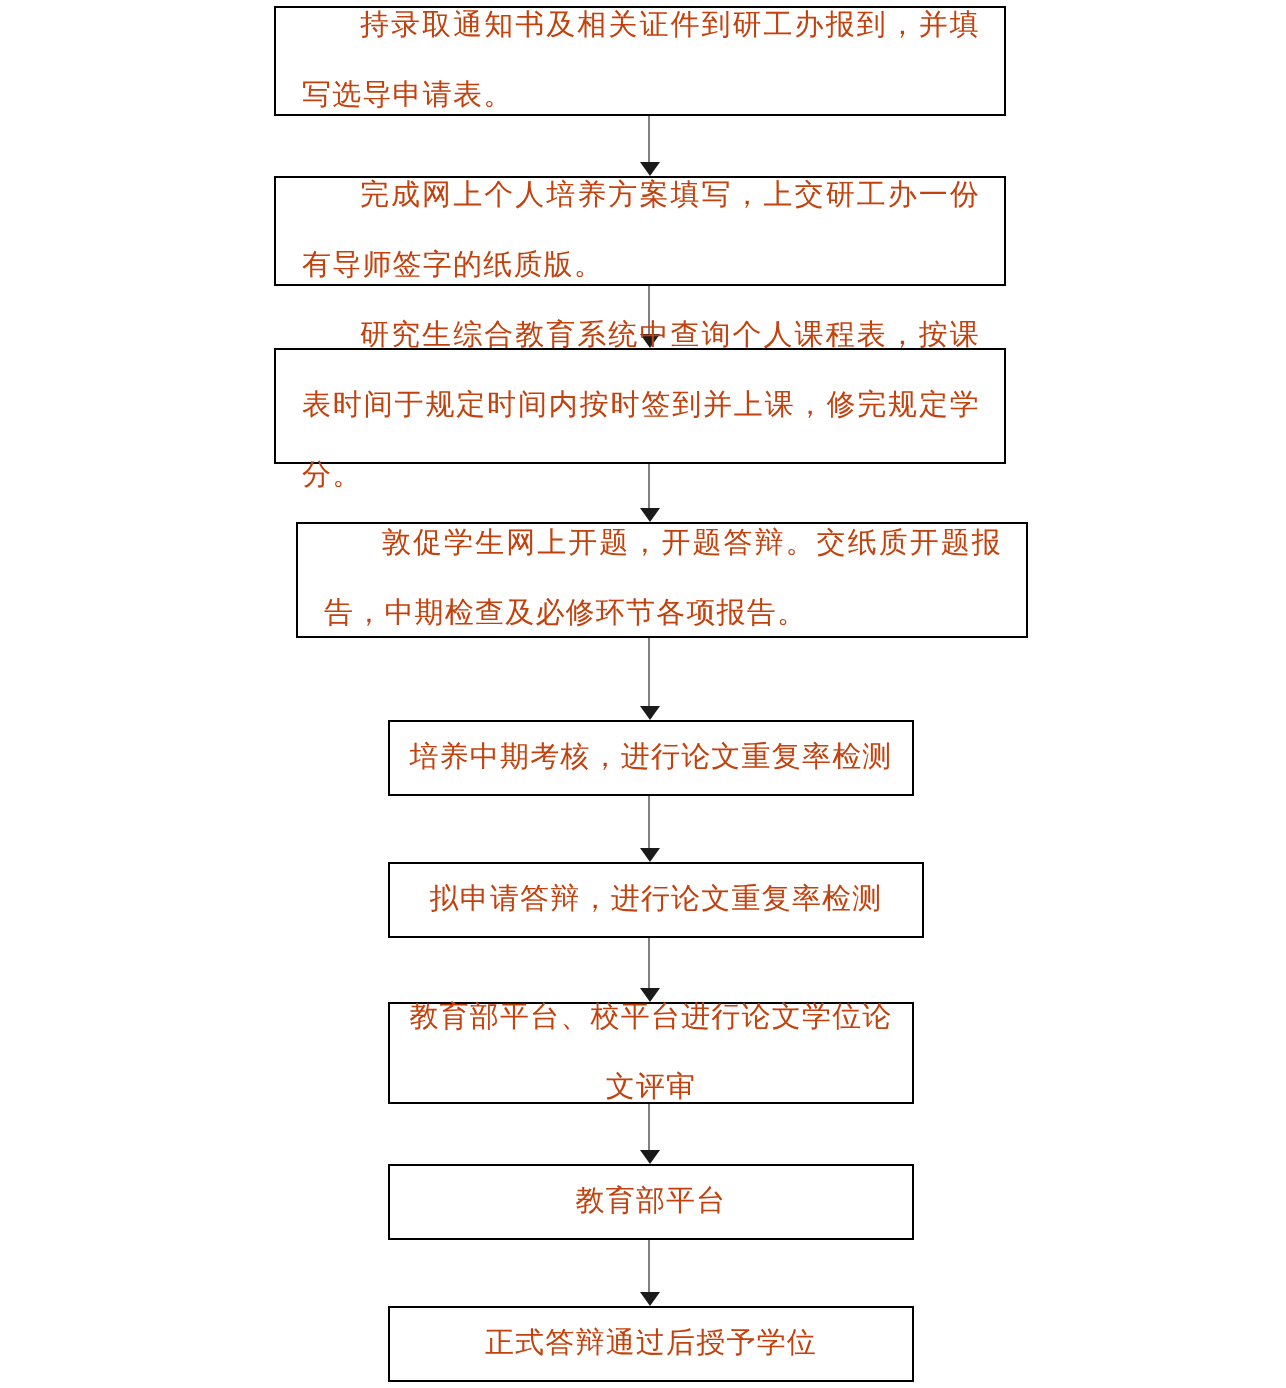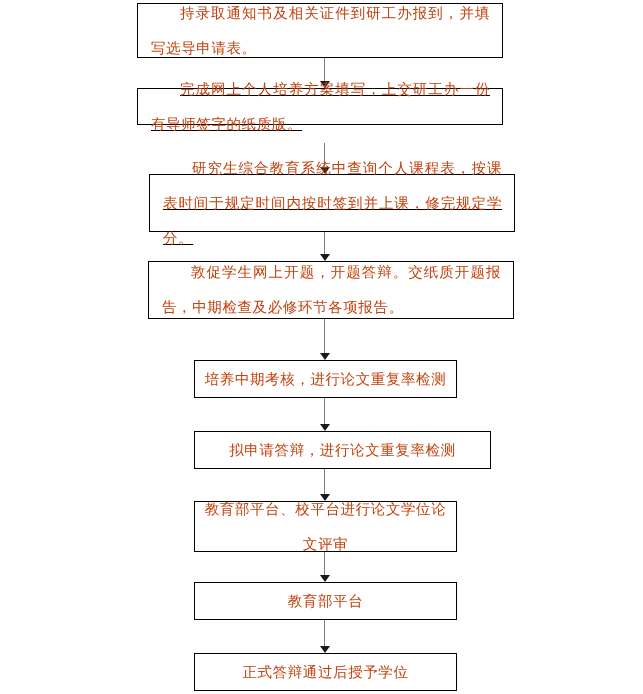--- a/index.html
+++ b/index.html
@@ -83,30 +83,30 @@
 
   <div class="node wide" style="left:137px; top:3px; width:366px; height:55px;">
     <div class="node-text">持录取通知书及相关证件到研工办报到，并填写选导申请表。</div>
   </div>
 
   <div class="connector" style="left:318px; top:58px; height:30px;">
     <div class="shaft"></div>
     <div class="head"></div>
   </div>
 
-  <div class="node wide" style="left:137px; top:88px; width:366px; height:37px;text-decoration:underline;">
+  <div class="node wide" style="left:137px; top:88px; width:366px; height:55px;">
     <div class="node-text">完成网上个人培养方案填写，上交研工办一份有导师签字的纸质版。</div>
   </div>
 
   <div class="connector" style="left:318px; top:143px; height:31px;">
     <div class="shaft"></div>
     <div class="head"></div>
   </div>
 
-  <div class="node wide" style="left:149px; top:174px; width:366px; height:58px;text-decoration:underline;">
+  <div class="node wide" style="left:137px; top:174px; width:366px; height:58px;">
     <div class="node-text">研究生综合教育系统中查询个人课程表，按课表时间于规定时间内按时签到并上课，修完规定学分。</div>
   </div>
 
   <div class="connector" style="left:318px; top:232px; height:29px;">
     <div class="shaft"></div>
     <div class="head"></div>
   </div>
 
   <div class="node wide" style="left:148px; top:261px; width:366px; height:58px;">
     <div class="node-text">敦促学生网上开题，开题答辩。交纸质开题报告，中期检查及必修环节各项报告。</div>
@@ -119,21 +119,21 @@
 
   <div class="node narrow" style="left:194px; top:360px; width:263px; height:38px;">
     <div class="node-text">培养中期考核，进行论文重复率检测</div>
   </div>
 
   <div class="connector" style="left:318px; top:398px; height:33px;">
     <div class="shaft"></div>
     <div class="head"></div>
   </div>
 
-  <div class="node narrow" style="left:194px; top:431px; width:297px; height:38px;">
+  <div class="node narrow" style="left:194px; top:431px; width:268px; height:38px;">
     <div class="node-text">拟申请答辩，进行论文重复率检测</div>
   </div>
 
   <div class="connector" style="left:318px; top:469px; height:32px;">
     <div class="shaft"></div>
     <div class="head"></div>
   </div>
 
   <div class="node narrow" style="left:194px; top:501px; width:263px; height:51px;font-family:Liberation Serif, serif;">
     <div class="node-text">教育部平台、校平台进行论文学位论文评审</div>

